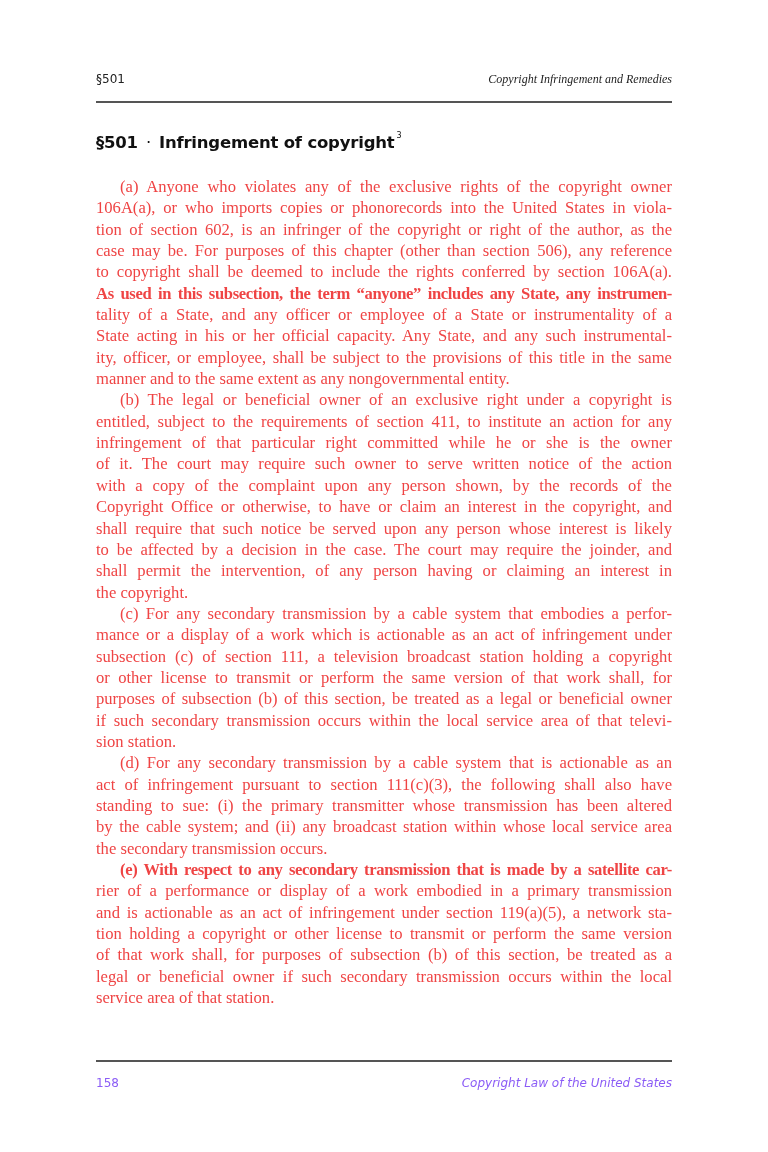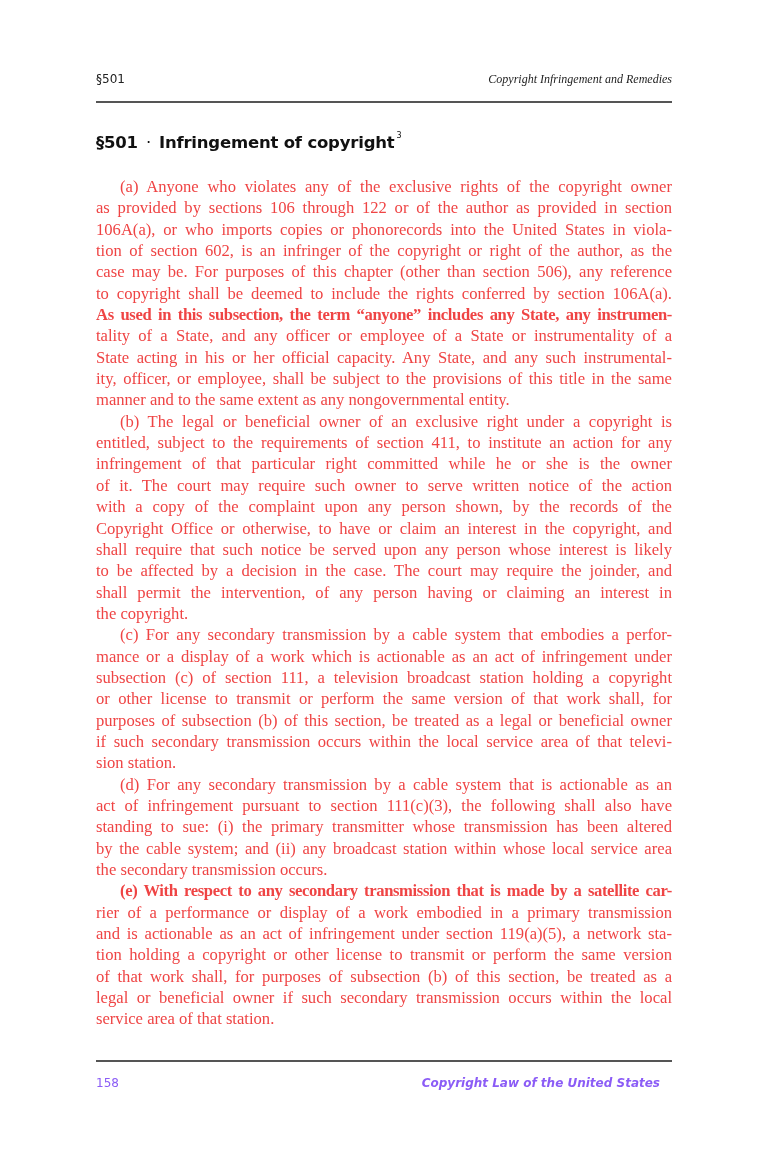--- a/index.html
+++ b/index.html
@@ -16,40 +16,39 @@
   .section-title sup { font-size:8px; font-weight:normal; vertical-align:top; position:relative; top:-2px; margin-left:2px; }
   .body { position:absolute; left:96px; top:176px; width:576px;
     font-family:"Liberation Serif", serif; font-size:16.6px; line-height:21.35px; color:#ef4444; }
   .line { display:block; height:21.35px; text-align:justify; text-align-last:justify; white-space:nowrap; overflow:visible; }
   .line.last { text-align-last:left; }
   .line.indent { padding-left:24px; }
   .line.bold { font-weight:bold; letter-spacing:-0.35px; }
   .foot { position:absolute; left:96px; width:576px; top:1076px; height:20px;
     font-family:"DejaVu Sans", sans-serif; font-size:12px; color:#8b5cf6; }
   .foot .left { position:absolute; left:0; top:0; }
-  .foot .right { position:absolute; right:12px; top:0; font-style:italic;font-weight:bold; }
+  .foot .right { position:absolute; right:0; top:0; font-style:italic; }
 </style>
 </head>
 <body>
 
 <div class="page">
 
   <div class="running-head">
     <span class="left">§501</span>
     <span class="right">Copyright Infringement and Remedies</span>
   </div>
   <div class="rule" style="top:101px;"></div>
 
   <div class="section-title">
     <span>§501</span><span class="dot">·</span><span>Infringement of copyright</span><sup>3</sup>
   </div>
 
   <div class="body" id="body-text">
       <span class="line indent">(a) Anyone who violates any of the exclusive rights of the copyright owner</span>
-      <span class="line">as provided by sections 106 through 122 or of the author as provided in section</span>
       <span class="line">106A(a), or who imports copies or phonorecords into the United States in viola-</span>
       <span class="line">tion of section 602, is an infringer of the copyright or right of the author, as the</span>
       <span class="line">case may be. For purposes of this chapter (other than section 506), any reference</span>
       <span class="line">to copyright shall be deemed to include the rights conferred by section 106A(a).</span>
       <span class="line bold">As used in this subsection, the term “anyone” includes any State, any instrumen-</span>
       <span class="line">tality of a State, and any officer or employee of a State or instrumentality of a</span>
       <span class="line">State acting in his or her official capacity. Any State, and any such instrumental-</span>
       <span class="line">ity, officer, or employee, shall be subject to the provisions of this title in the same</span>
       <span class="line last">manner and to the same extent as any nongovernmental entity.</span>
       <span class="line indent">(b) The legal or beneficial owner of an exclusive right under a copyright is</span>

